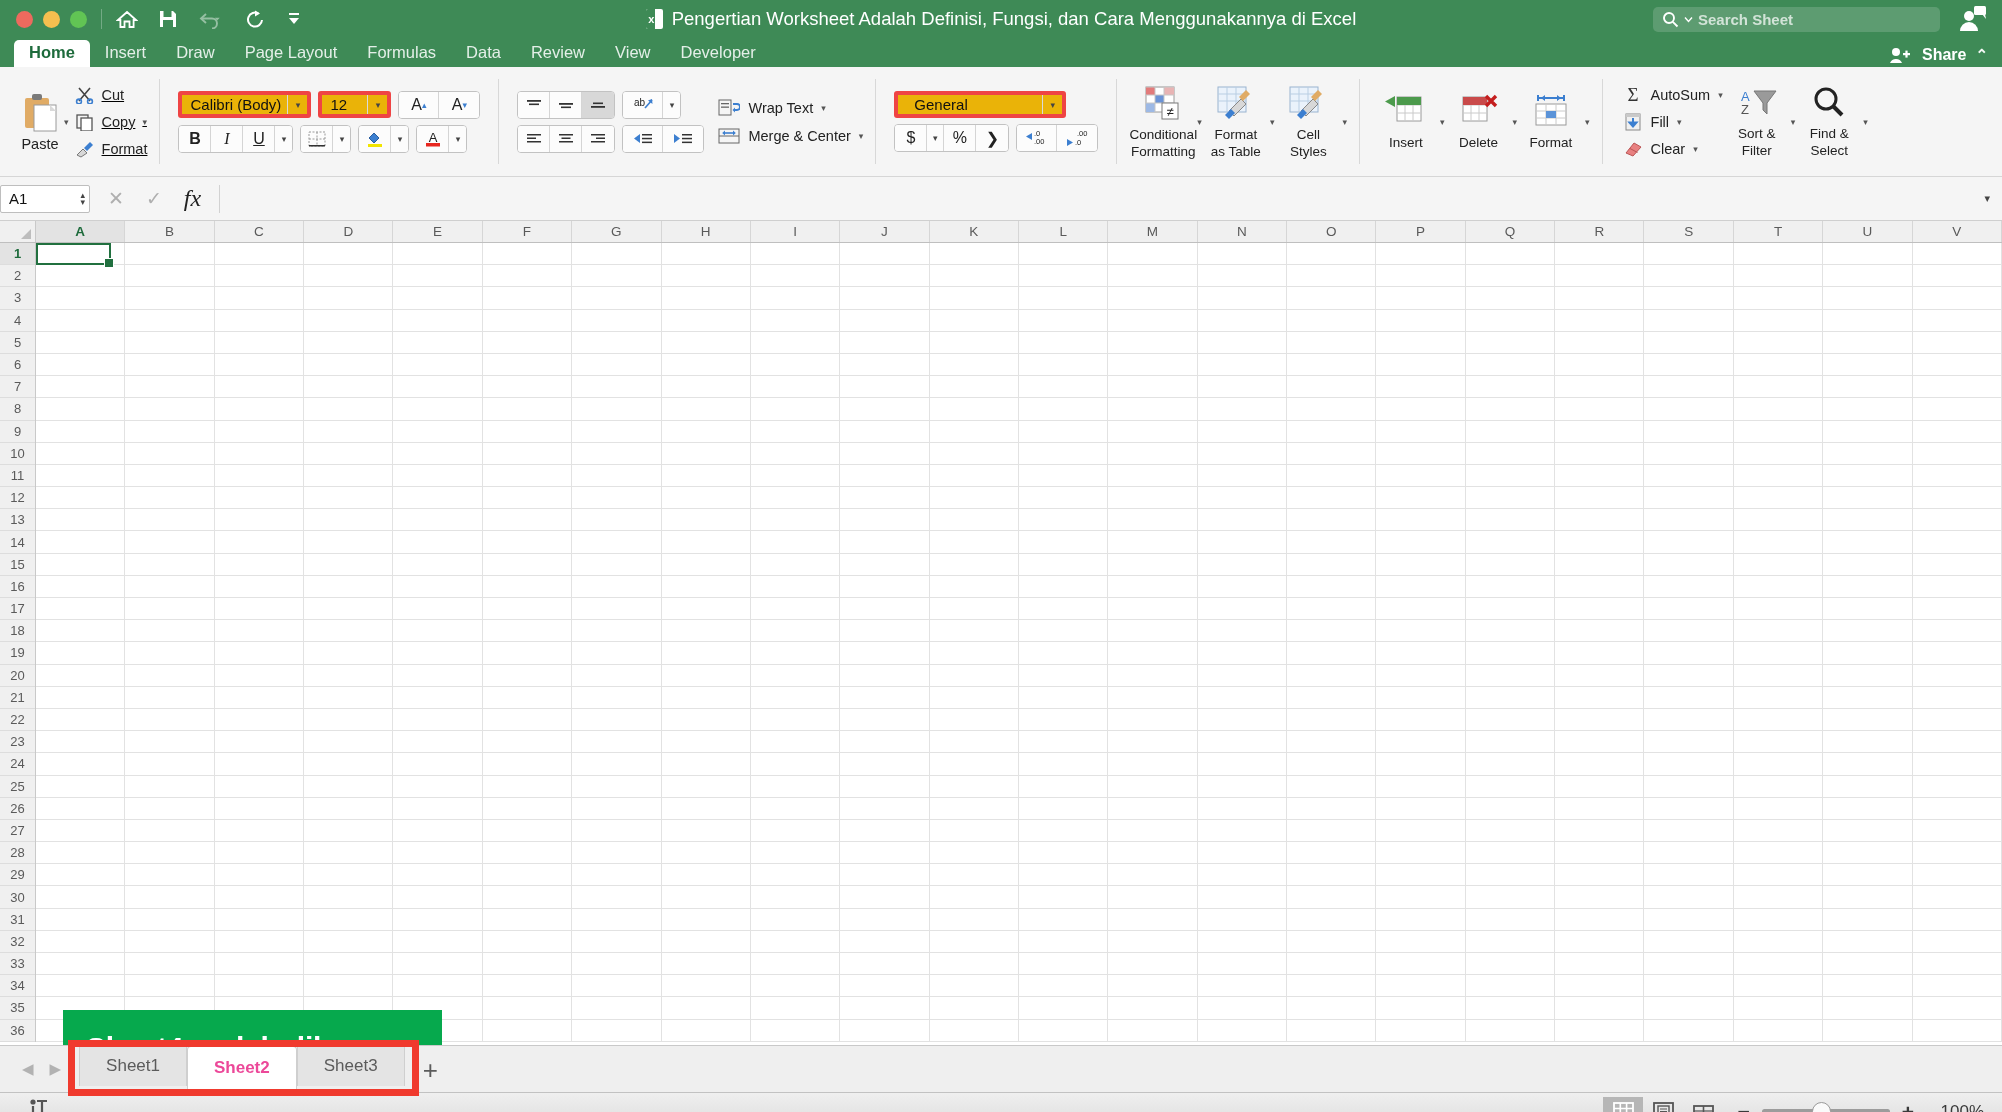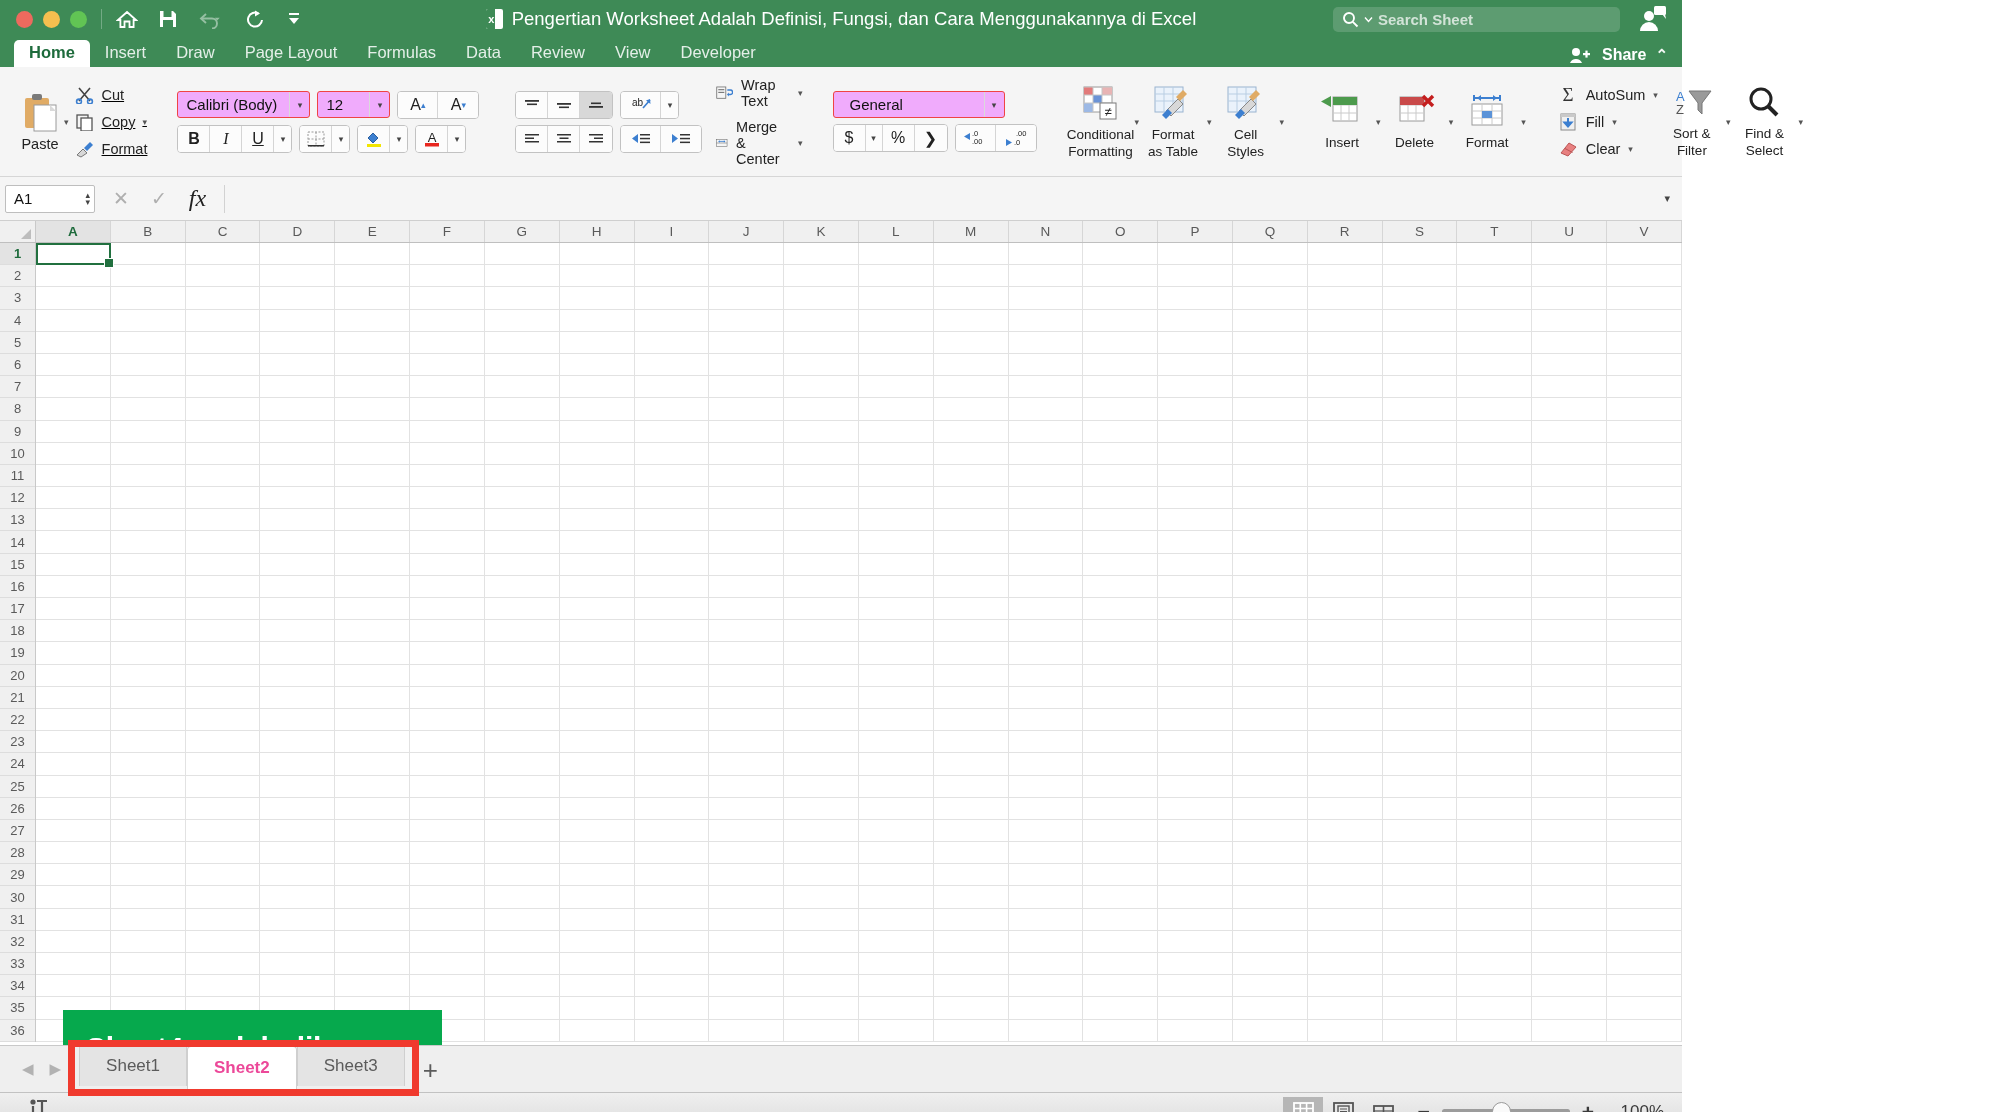--- a/index.html
+++ b/index.html
@@ -1,21 +1,21 @@
 <!DOCTYPE html>
 <html><head>
 <meta charset="utf-8">
 <style>
   * { box-sizing: border-box; margin: 0; padding: 0; }
   html, body {
     width: 2002px; height: 1112px;
     font-family: "Liberation Sans", sans-serif;
     overflow: hidden; background: #fff;
   }
-  #app { position: relative; width: 1682px; height: 1112px; border-radius: 6px; }
+  #app { position: relative; width: 2002px; height: 1112px; border-radius: 6px; }
 
   
   .titlebar {
     position: relative; height: 38px; background: #3E8A56;
     display: flex; align-items: center;
   }
   .traffic { display: flex; gap: 10px; padding-left: 16px; align-items: center; }
   .dot { width: 17px; height: 17px; border-radius: 50%; display: block; }
   .dot.red { background: #ED6A5E; }
   .dot.yellow { background: #F5BF4F; }
@@ -86,21 +86,21 @@
 
   .cmd-col { display: flex; flex-direction: column; gap: 2px; padding-left: 6px; text-decoration: underline; }
   .cmd-row {
     display: flex; align-items: center; gap: 7px; font-size: 14.5px;
     color: #222; height: 25px;
   }
 
   .fontbox { display: flex; flex-direction: column; gap: 6px; padding: 0 6px; }
   .fbrow { display: flex; align-items: center; gap: 7px; }
   .combo {
-    background: #f0abfc; border: 1px solid #ef4444; border-radius: 3px;
+    background: #eab308; border: 4px solid #ef4444; border-radius: 3px;
     height: 27px; display: flex; align-items: center; font-size: 15px;
     color: #111; padding: 0 0 0 8px;
   }
   .combo .cv { flex: 1; white-space: nowrap; overflow: hidden; }
   .combo .cbtn {
     width: 20px; height: 100%; border-left: 1px solid #DADADA;
     display: flex; align-items: center; justify-content: center;
     font-size: 9px; color: #444;
   }
   .fname { width: 133px; }
@@ -133,21 +133,21 @@
   .sumcol { display: flex; flex-direction: column; gap: 2px; padding-left: 8px; }
   .sumrow { display: flex; align-items: center; gap: 8px; font-size: 14.5px; color: #222; height: 25px; }
 
   
   .formulabar {
     height: 44px; background: #F5F5F5; display: flex; align-items: center;
     border-bottom: 1px solid #CFCFCF;
   }
   .namebox {
     width: 90px; height: 28px; background: #fff; border: 1px solid #BEBEBE;
-    margin-left: 5px; display: flex; align-items: center; padding: 0 4px 0 8px;
+    display: flex; align-items: center; padding: 0 4px 0 8px;
     font-size: 15px; color: #111; border-radius: 2px;
   }
   .namebox .nv { flex: 1; }
   .spin { display: flex; flex-direction: column; line-height: 7px; font-size: 9px; color: #444; }
   .fbicons { display: flex; align-items: center; gap: 22px; padding: 0 18px; }
   .fbi { font-size: 19px; color: #AFAFAF; }
   .fbi.fx { color: #222; font-style: italic; font-family: "Liberation Serif", serif; font-size: 24px; }
   .fbinput { flex: 1; height: 28px; border-left: 1px solid #D2D2D2; }
   .fb-caret { padding-right: 12px; font-size: 11px; color: #444; }
 

